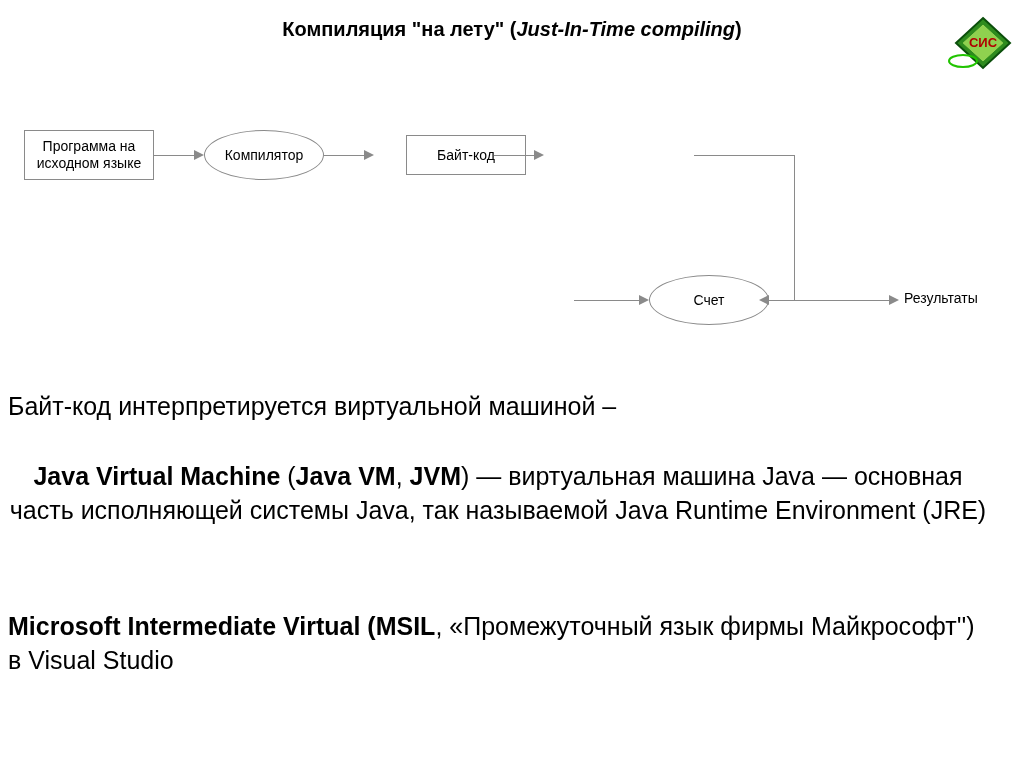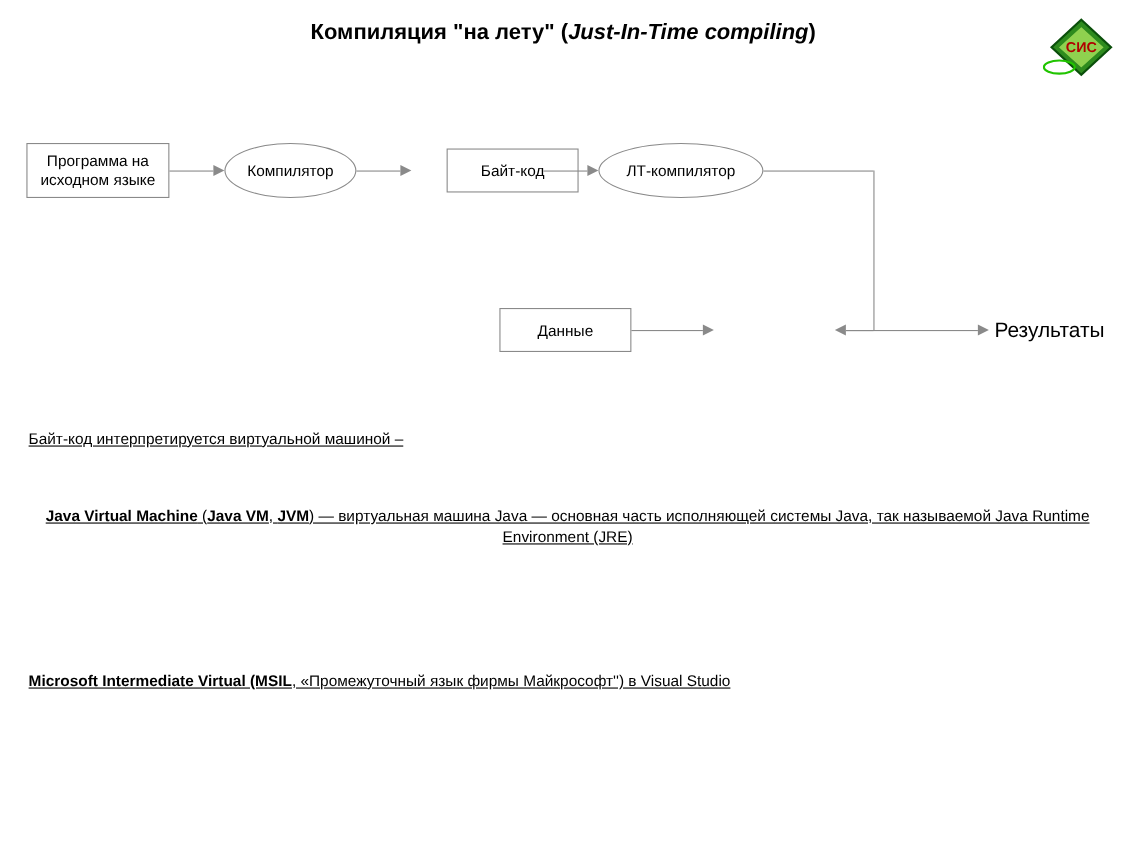--- a/index.html
+++ b/index.html
@@ -69,30 +69,29 @@
   }
   .arrow-head-r {
     position: absolute;
     width: 0; height: 0;
     border-top: 5px solid transparent;
     border-bottom: 5px solid transparent;
     border-left: 10px solid #8a8a8a;
   }
   .result-label {
     position: absolute;
-    font-size: 19px;
+    font-size: 14px;
     color: #000;
   }
   .body-text {
     position: absolute;
-    left: 26px;
+    left: 8px;
     width: 980px;
-    font-size: 14px;
+    font-size: 25px;
     line-height: 1.35;
-    text-decoration: underline;
   }
   .p1 { top: 390px; }
   .p2 { top: 460px; text-align: center; }
   .p3 { top: 610px; }
   .bold { font-weight: bold; }
 </style>
 </head>
 <body>
 
 <div class="logo">
@@ -109,24 +108,23 @@
 </div>
 
 <div class="diagram">
 
   <div class="node ellipse" style="left:180px; top:40px; width:120px; height:50px;">Компилятор</div>
 
   <div class="node rect" style="left:0px; top:40px; width:130px; height:50px;">Программа на исходном языке</div>
 
   <div class="node rect" style="left:350px; top:45px; width:120px; height:40px;margin-left:32px;">Байт-код</div>
 
-  <div class="node ellipse" style="left:520px; top:40px; width:150px; height:50px;">ЛТ-компилятор</div>
 
-  <div class="node rect" style="left:430px; top:190px; width:120px; height:40px;">Данные</div>
 
+  <div class="node ellipse" style="left:625px; top:185px; width:120px; height:50px;">Счет</div>
 
   <div class="result-label" style="left:880px; top:200px;">Результаты</div>
 
   <div class="arrow-h" style="left:130px; top:65px; width:40px;"></div>
   <div class="arrow-head-r" style="left:170px; top:60px;"></div>
 
   <div class="arrow-h" style="left:300px; top:65px; width:40px;"></div>
   <div class="arrow-head-r" style="left:340px; top:60px;"></div>
 
   <div class="arrow-h" style="left:470px; top:65px; width:40px;"></div>

